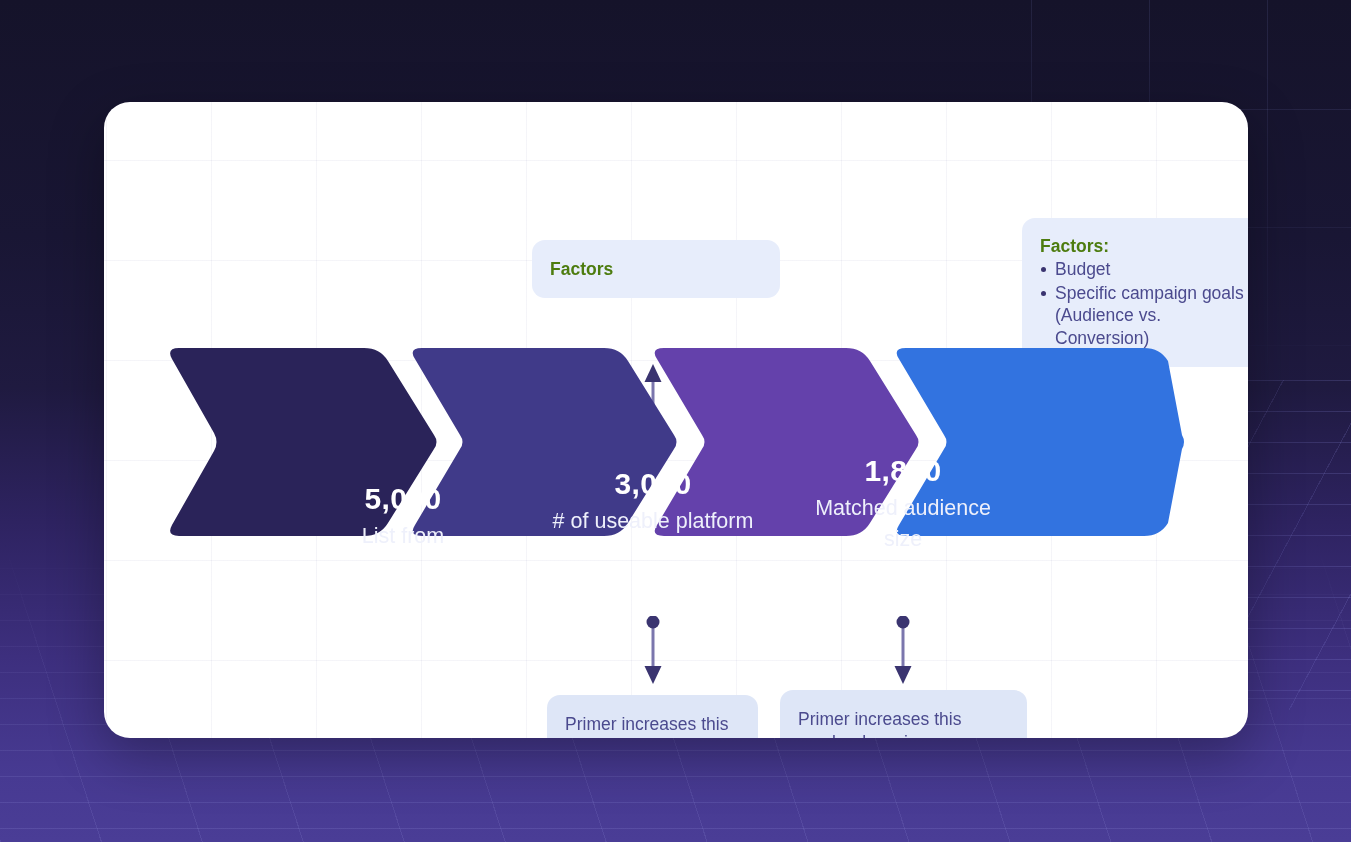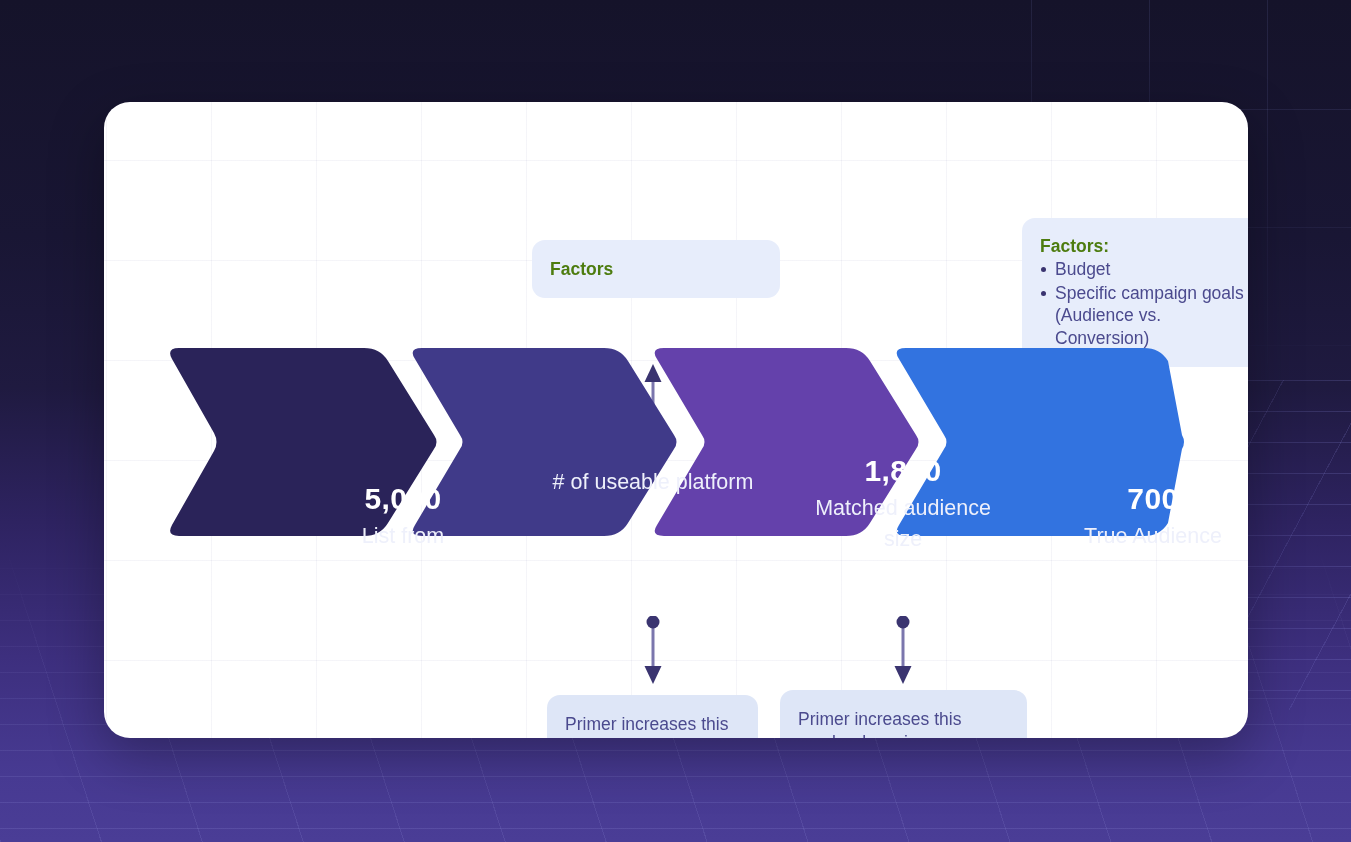--- a/index.html
+++ b/index.html
@@ -314,30 +314,27 @@
          L 1064 259
          Q 1056 246 1040 246
          Z"></path>
   </svg>
 
   <div class="seg-text" id="seg-text-0">
     <span class="seg-value">5,000</span>
     <span class="seg-name">List from</span>
   </div>
   <div class="seg-text" id="seg-text-1">
+    <span class="seg-value">3,000</span>
     <span class="seg-name"># of useable platform</span>
   </div>
   <div class="seg-text" id="seg-text-2">
     <span class="seg-value">1,800</span>
     <span class="seg-name">Matched audience size</span>
   </div>
-  <div class="seg-text" id="seg-text-3">
-    <span class="seg-value">700</span>
-    <span class="seg-name">True Audience</span>
-  </div>
 
   <div class="callout-plain" id="callout-primer-1">
     <span>Primer increases this number using an API integration</span>
   </div>
   <div class="callout-plain" id="callout-primer-2">
     <span>Primer increases this number by using additional data points sourced from our data partners</span>
   </div>
 </div>
 
 </body></html>

